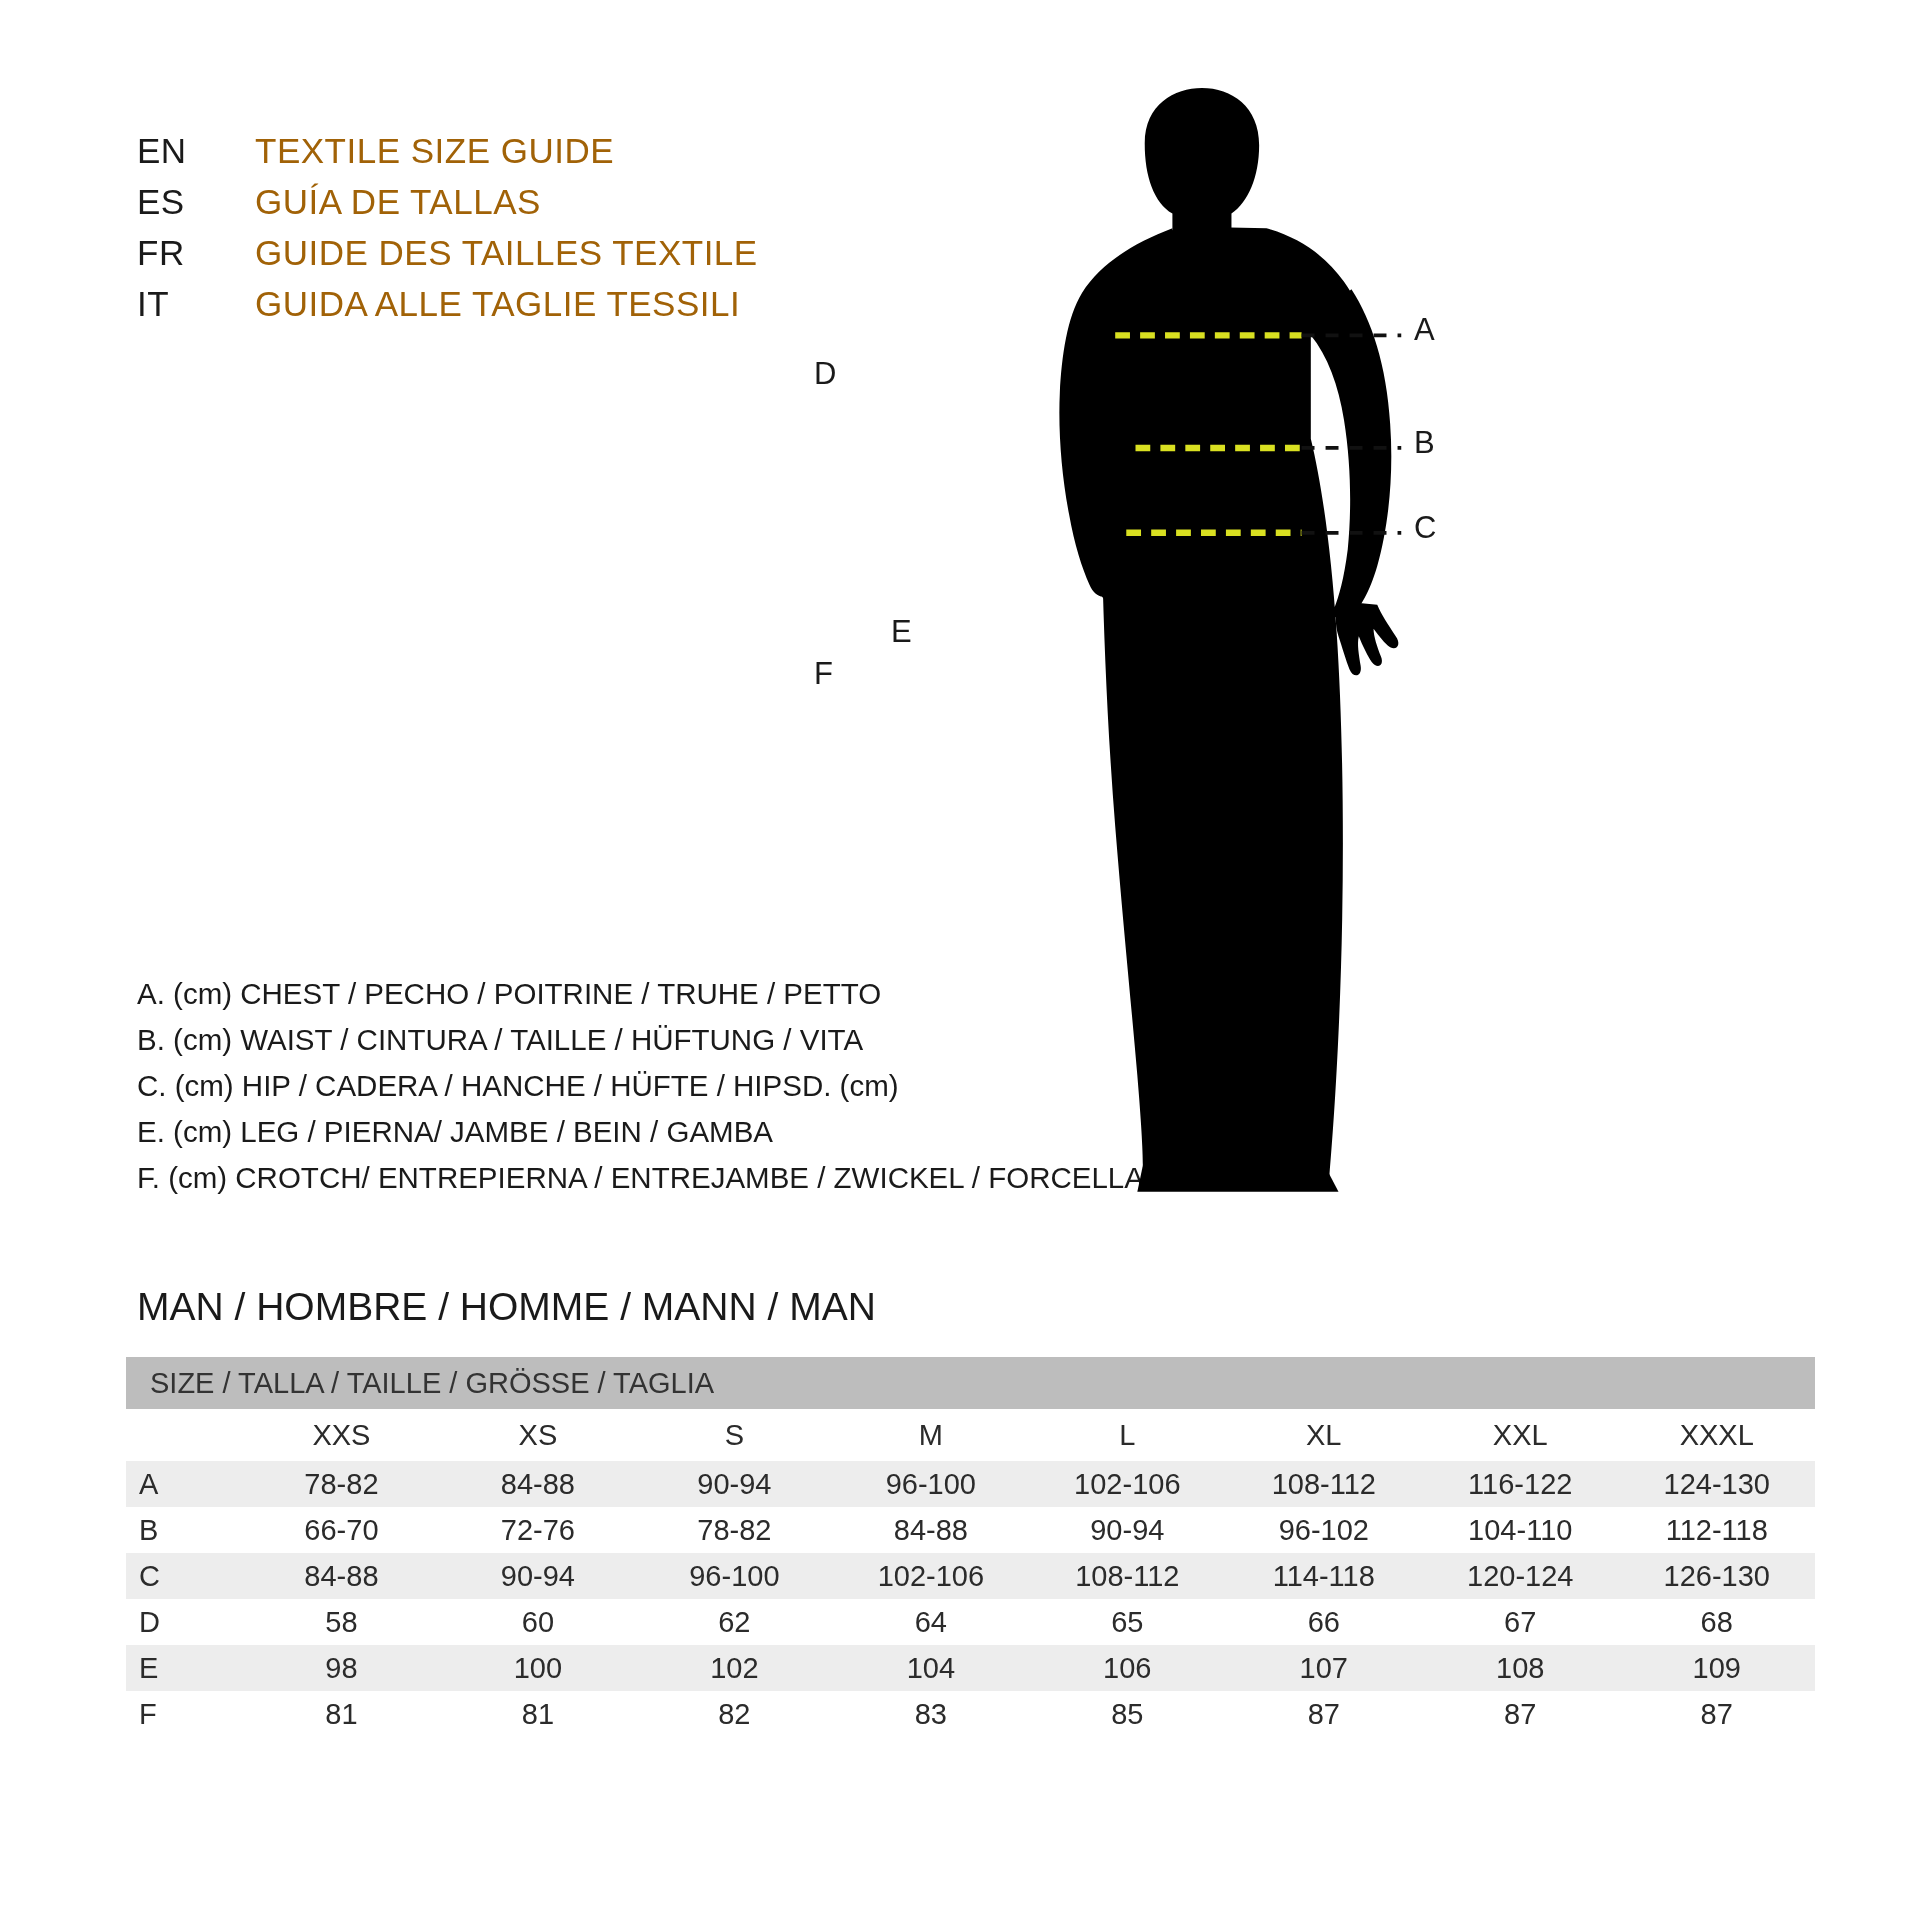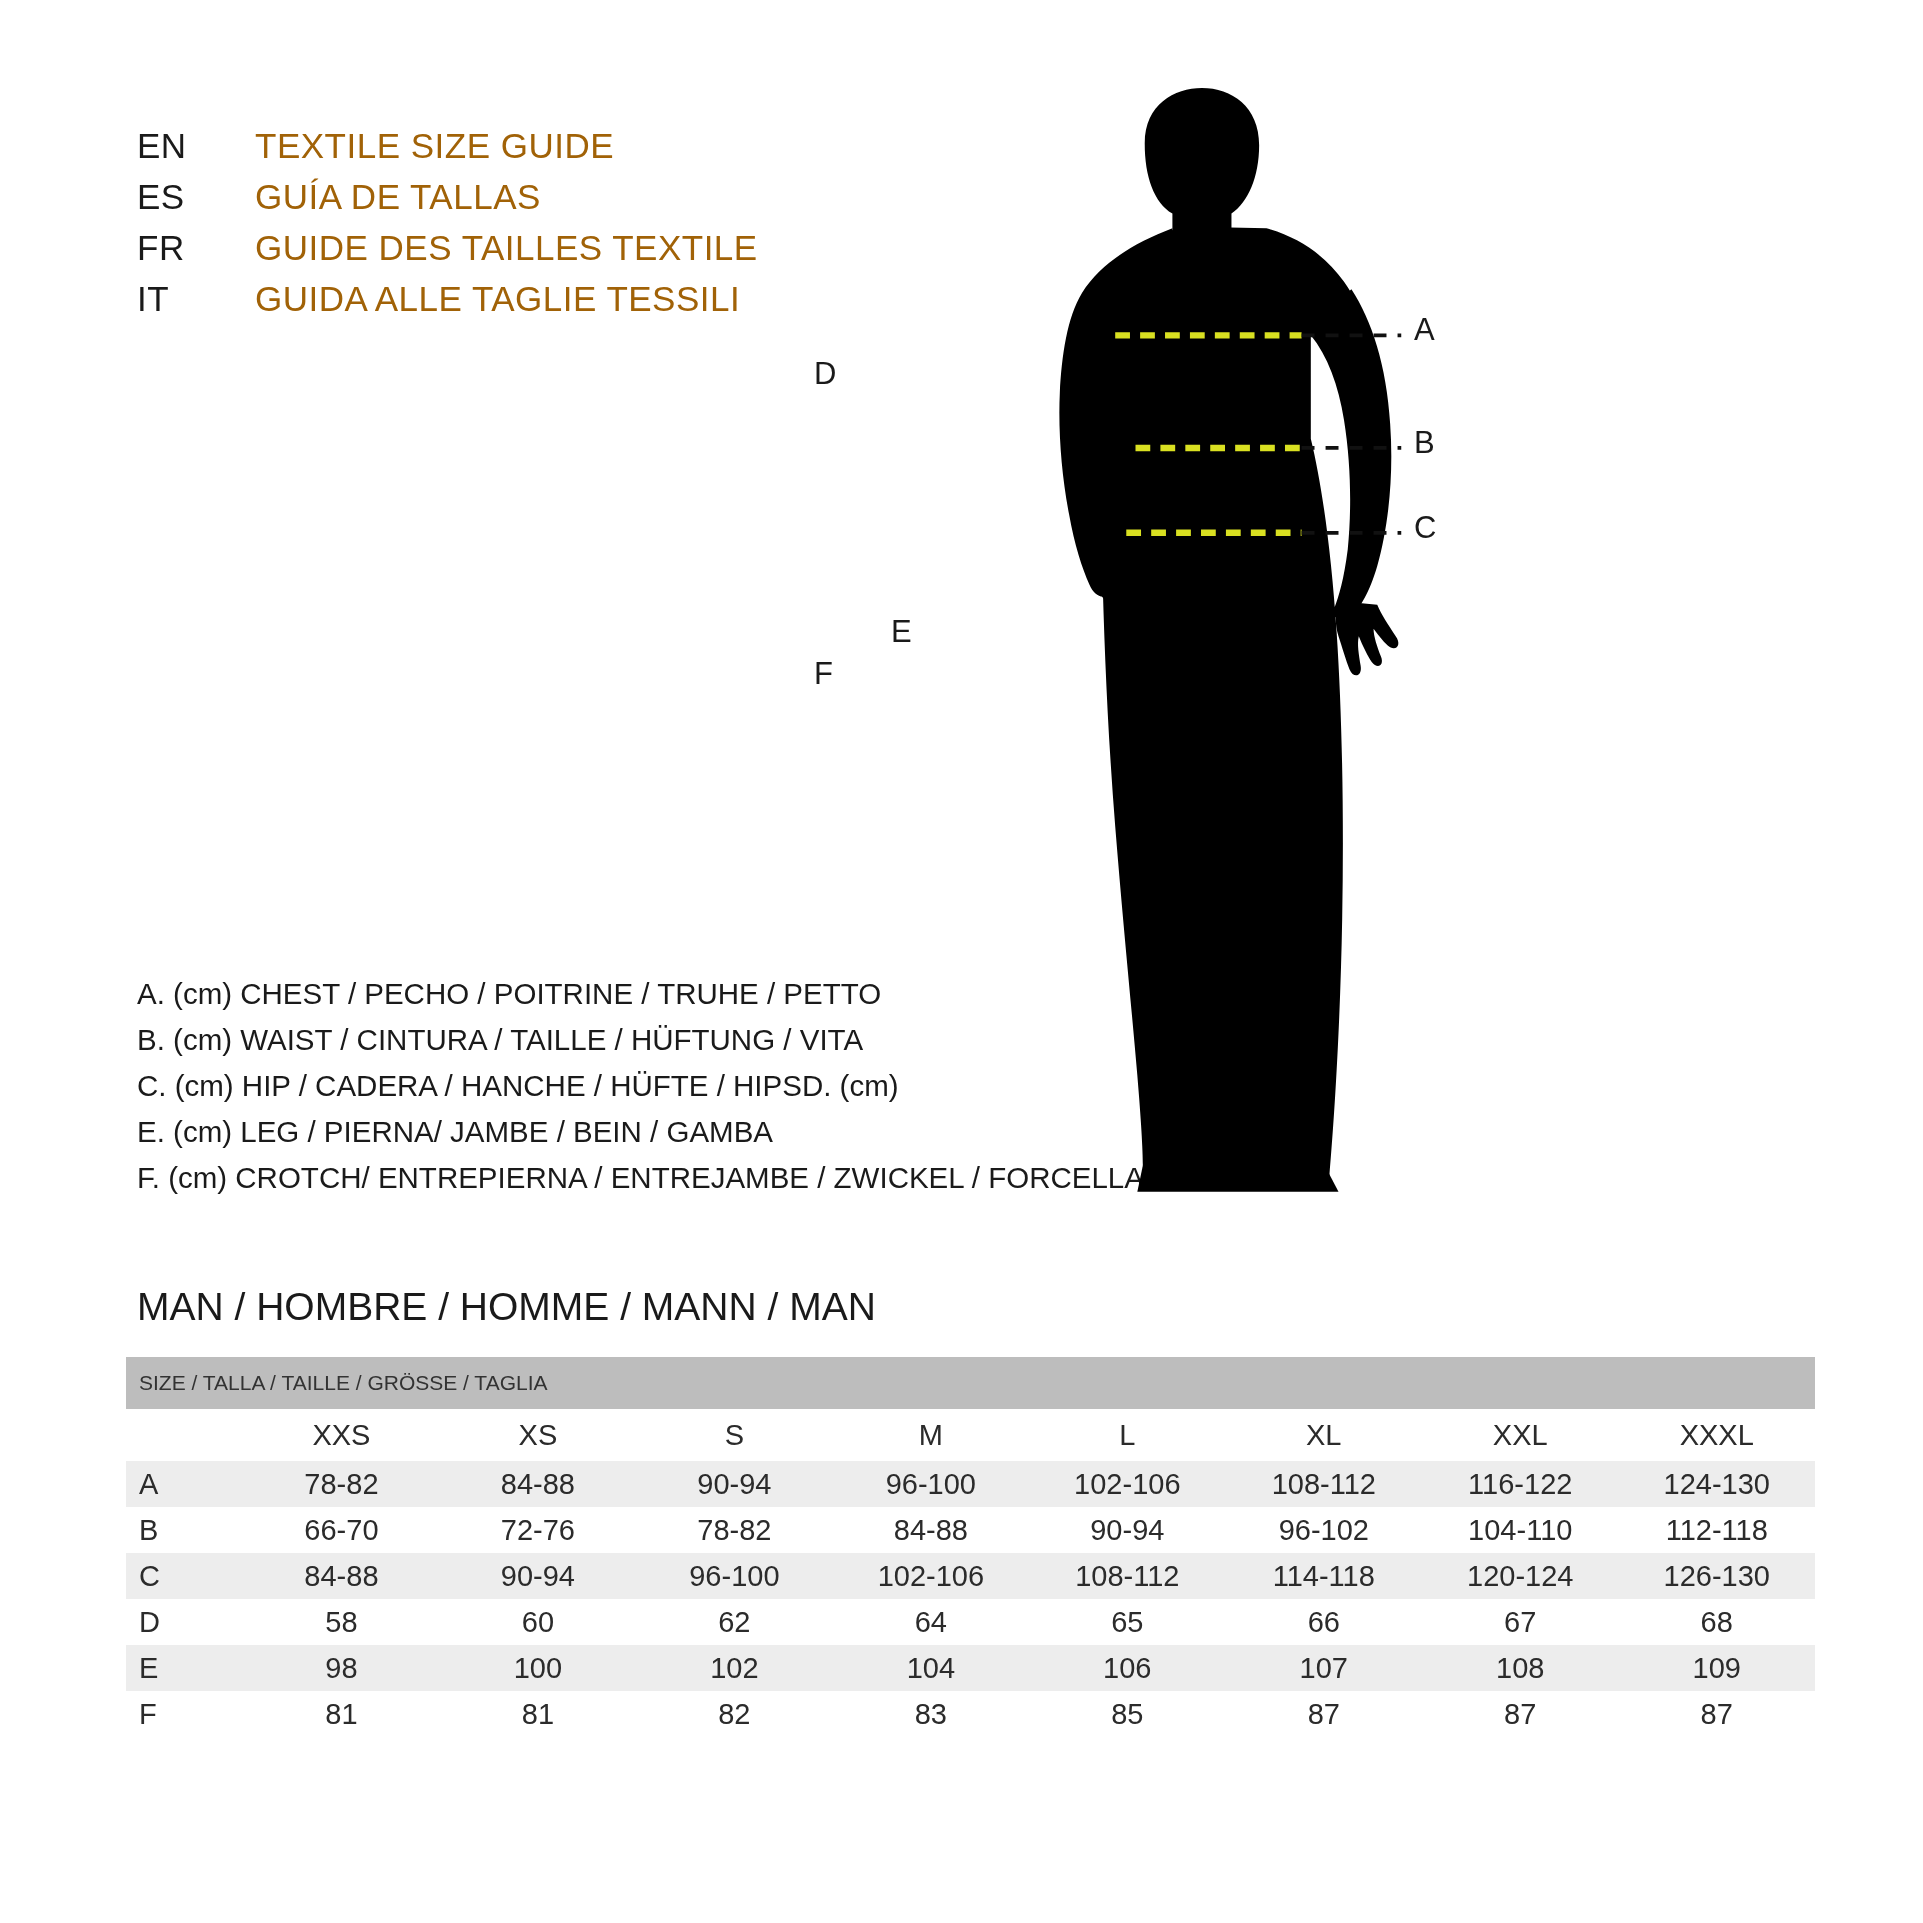--- a/index.html
+++ b/index.html
@@ -17,21 +17,21 @@
   }
 
   
   #title-block {
     position: absolute;
     left: 137px;
     top: 120px;
   }
   .title-row {
     display: flex;
-    align-items: center;
+    align-items: flex-end;
     height: 51px;
   }
   .title-lang {
     width: 118px;
     font-size: 35px;
     letter-spacing: 0.5px;
     color: #1a1a1a;
   }
   .title-text {
     font-size: 35px;
@@ -83,23 +83,23 @@
   }
   #size-table td, #size-table th {
     padding: 0;
     height: 46px;
     text-align: center;
     font-weight: normal;
   }
   #size-table tr.header-row td {
     background: #bdbdbd;
     text-align: left;
-    padding-left: 13px;
+    padding-left: 24px;
     height: 52px;
-    font-size: 21px;
+    font-size: 29px;
     color: #333;
   }
   #size-table tr.cols-row td {
     background: #ffffff;
     height: 52px;
   }
   #size-table tr.band td {
     background: #ededed;
   }
   #size-table tr.plain td {

